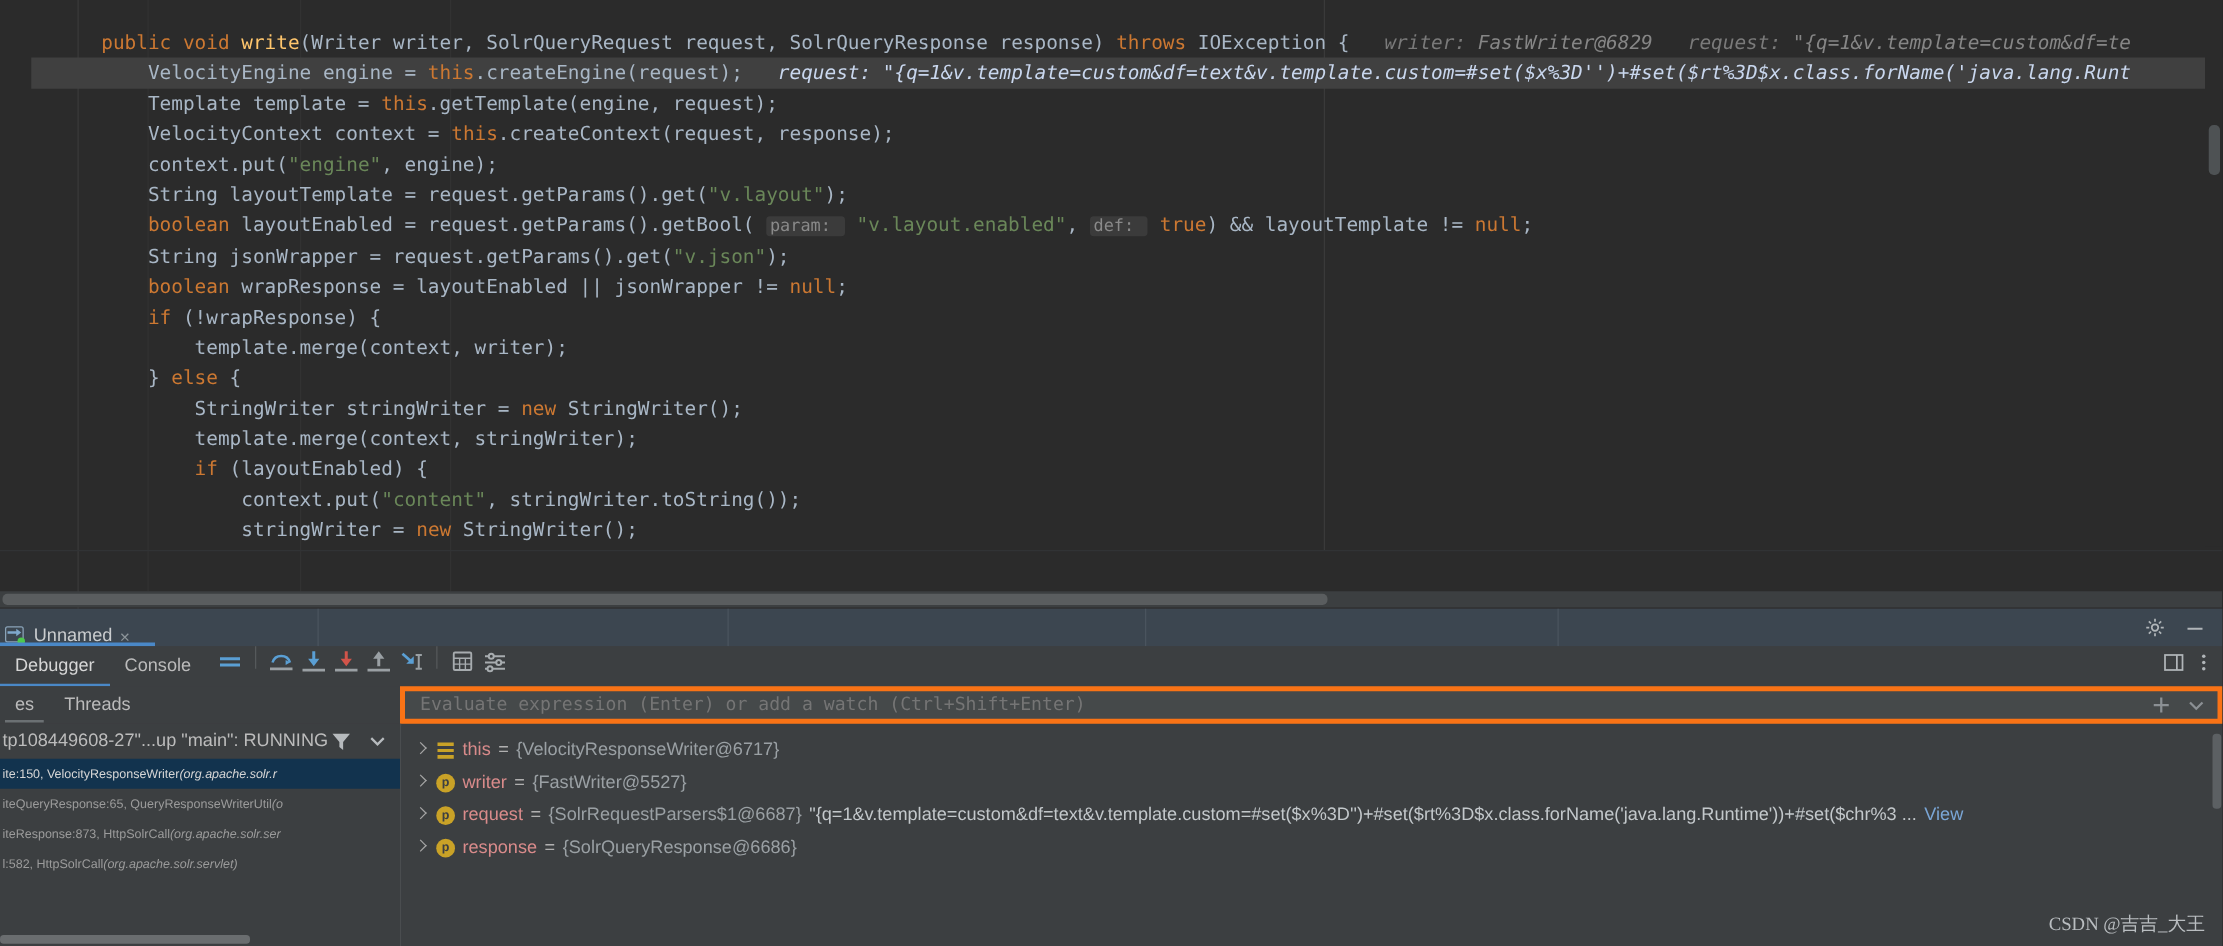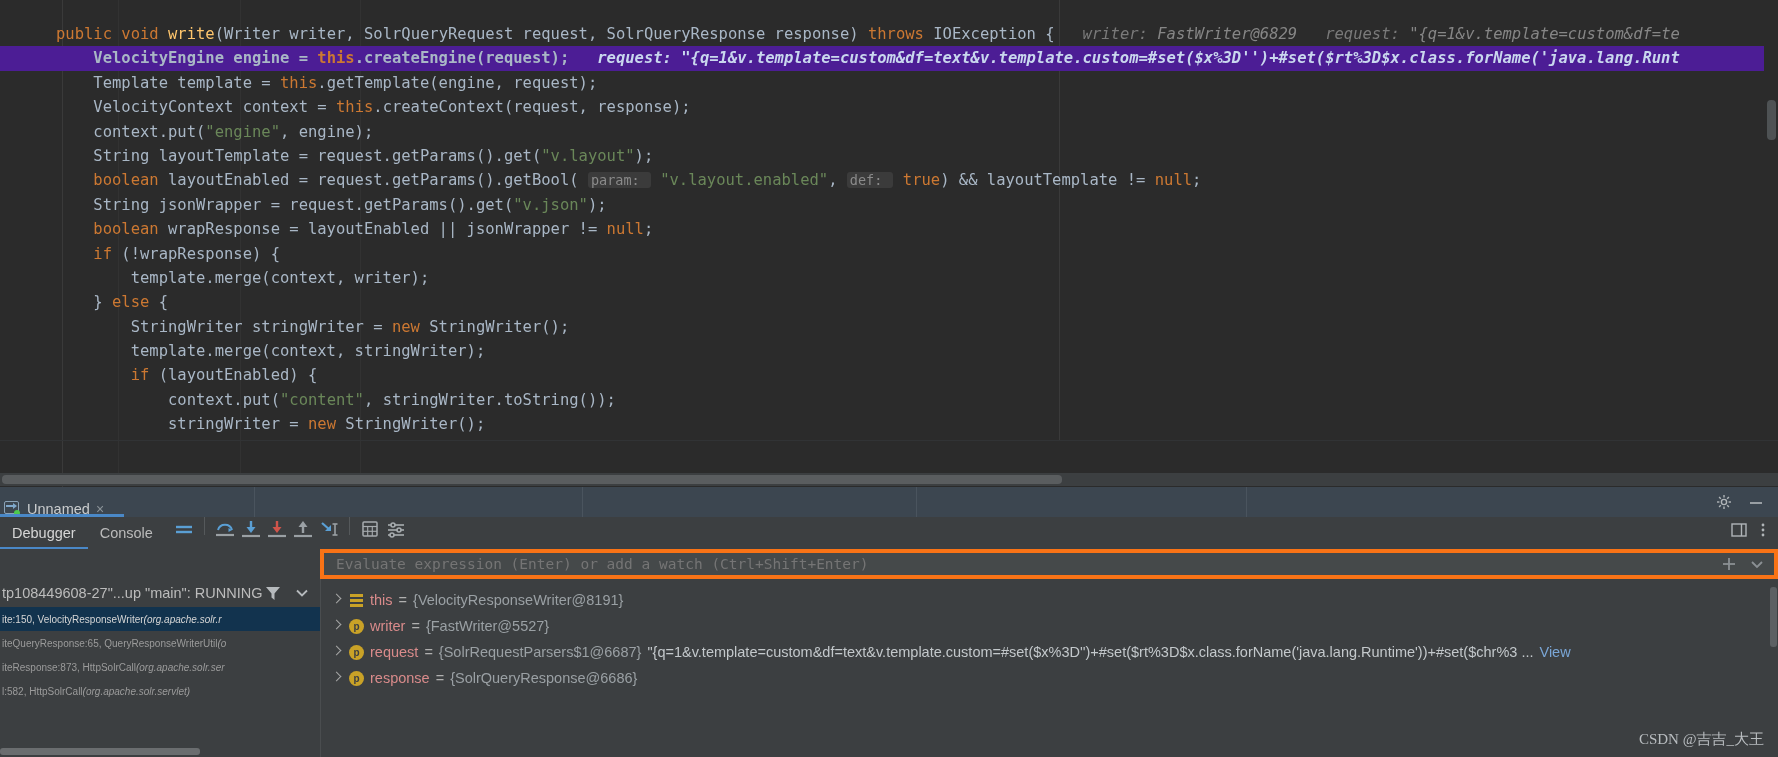--- a/index.html
+++ b/index.html
@@ -25,25 +25,24 @@
     background: #3a3a3a;
   }
   .code-area {
     position: absolute; left: 0; top: 22px; width: 1778px;
     font-size: 15.5px; line-height: 24.4px;
     white-space: pre;
     font-family: "DejaVu Sans Mono", monospace;
   }
   .code-line {
     position: relative; height: 24.4px; padding-left: 56px;
-    color: #a9b7c6; white-space: pre;
+    color: #a9b7c6; white-space: pre; margin-left: 25px;
   }
   .code-line.hl {
-    background: #4c1d95;
-    font-weight: bold;
+    background: #404040;
   }
   .code-line.hl .kw { color: #cc7832; }
 
   .kw  { color: #cc7832; }
   .str { color: #6a8759; }
   .fn  { color: #ffc66d; }
   .pln { color: #a9b7c6; }
   .hint {
     color: #7a7a7a; font-style: italic;
   }
@@ -409,20 +408,28 @@
           <svg width="18" height="18" viewBox="0 0 18 18">
             <circle cx="9" cy="4" r="1.4" fill="#b0b5b8"></circle>
             <circle cx="9" cy="9" r="1.4" fill="#b0b5b8"></circle>
             <circle cx="9" cy="14" r="1.4" fill="#b0b5b8"></circle>
           </svg>
         </span>
       </div>
     </div>
 
     <div id="row3">
+      <div id="ft-tabs">
+        <div class="fttab active">
+          <span>es</span>
+        </div>
+        <div class="fttab">
+          <span>Threads</span>
+        </div>
+      </div>
 
       <div id="eval-bar">
         <input id="eval-input" type="text" placeholder="Evaluate expression (Enter) or add a watch (Ctrl+Shift+Enter)" style="">
         <span id="eval-plus">
           <svg width="22" height="22" viewBox="0 0 22 22">
             <line x1="11" y1="5" x2="11" y2="17" stroke="#8b9094" stroke-width="1.8"></line>
             <line x1="5" y1="11" x2="17" y2="11" stroke="#8b9094" stroke-width="1.8"></line>
           </svg>
         </span>
         <span id="eval-chev">
@@ -469,21 +476,21 @@
     </div>
     <div id="left-divider"></div>
 
     <div id="vars">
       <div id="vars-list">
           <div class="var-row">
             <span class="chev-r"></span>
             <span class="badge list"></span>
             <span class="vname">this</span>
             <span class="veq"> = </span>
-            <span class="vval">{VelocityResponseWriter@8191}</span>
+            <span class="vval">{VelocityResponseWriter@6717}</span>
           </div>
           <div class="var-row">
             <span class="chev-r"></span>
             <span class="badge p">p</span>
             <span class="vname">writer</span>
             <span class="veq"> = </span>
             <span class="vval">{FastWriter@5527}</span>
           </div>
           <div class="var-row">
             <span class="chev-r"></span>

